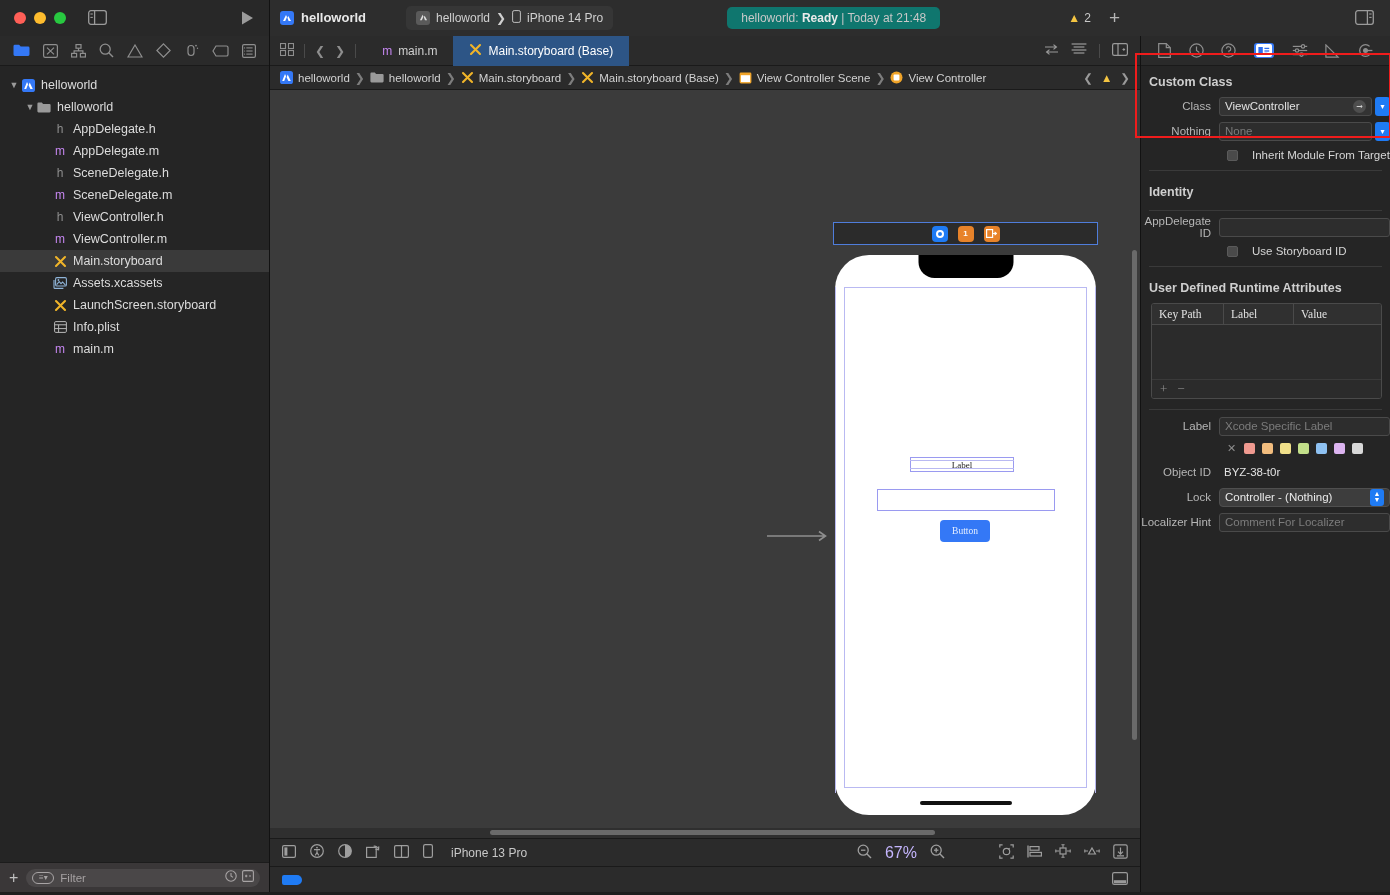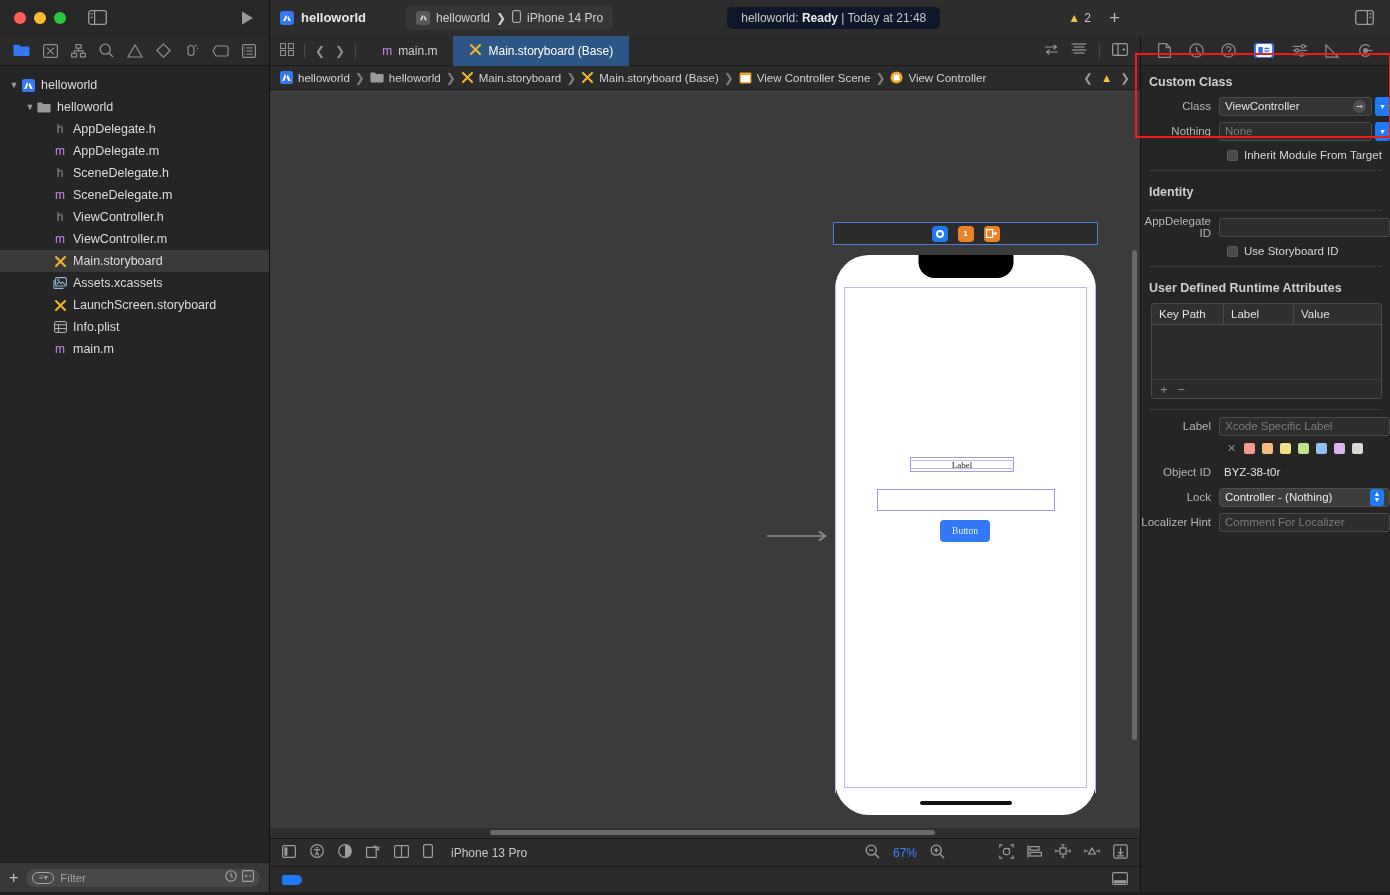--- a/index.html
+++ b/index.html
@@ -23,21 +23,21 @@
   .sidebar-toggle { margin-left:22px; }
   .run-btn { margin-left:auto; margin-right:14px; }
   .tb-mid { flex:1; height:36px; display:flex; align-items:center; padding:0 10px; background:#2d2d2d; }
   .proj-icon { width:14px;height:14px;background:#3478f6;border-radius:3px;display:inline-flex;
                align-items:center;justify-content:center;color:#fff;font-size:9px;font-weight:bold;}
   .proj-name { font-size:13px; font-weight:bold; color:#e8e8e8; margin-left:7px; }
   .scheme { margin-left:40px; display:flex; align-items:center; gap:6px; background:#363636;
             border-radius:5px; padding:4px 10px; }
   .scheme span { font-size:12px; color:#d0d0d0; }
   .chev { color:#8a8a8a; font-size:11px; }
-  .status { margin:0 auto; background:#0f172a; border-radius:5px; padding:4px 14px; font-size:12px;
+  .status { margin:0 auto; background:#0f766e; border-radius:5px; padding:4px 14px; font-size:12px;
             color:#c8c8c8; white-space:nowrap; }
   .status b { color:#eaeaea; }
   .warn-chip { display:flex; align-items:center; gap:4px; margin-left:14px; font-size:12px; color:#c8c8c8; }
   .tri { color:#f5c542; font-size:12px; }
   .plus-btn { margin-left:18px; margin-right:10px; font-size:19px; color:#b5b5b5; line-height:1; }
   .tb-right { width:250px; height:36px; display:flex; align-items:center; justify-content:flex-end;
               padding-right:16px; background:#2d2d2d; }
 
   
   .main { flex:1; display:flex; min-height:0; }
@@ -122,21 +122,21 @@
   .vscroll { position:absolute; right:3px; top:160px; width:5px; height:490px;
              background:#6a6a6a; border-radius:3px; }
   .hscroll-track { height:10px; background:#2f2f2f; position:relative; flex:0 0 10px; }
   .hscroll { position:absolute; left:220px; top:2px; width:445px; height:5px;
              background:#6a6a6a; border-radius:3px; }
 
   .canvas-foot { height:28px; background:#2b2b2b; display:flex; align-items:center; gap:14px;
                  padding:0 12px; border-top:1px solid #1a1a1a; color:#9e9e9e; }
   .cf-dev { font-size:12px; color:#c8c8c8; margin-left:4px; }
   .zoomgrp { margin-left:auto; display:flex; align-items:center; gap:13px; }
-  .zoomgrp .zv { font-size:12px; color:#3b82f6; }
+  .zoomgrp .zv { font-size:16px; color:#c4b5fd; }
   .algrp { display:flex; align-items:center; gap:13px; margin-left:40px; }
 
   .editor-foot { height:26px; background:#2b2b2b; border-top:1px solid #1a1a1a;
                  display:flex; align-items:center; padding:0 12px; }
   .blue-tag { width:20px;height:10px;background:#1f7bf4;border-radius:2px 5px 5px 2px; }
   .ef-right { margin-left:auto; color:#9a9a9a; }
 
   
   .insp { width:250px; background:#252525; border-left:1px solid #121212;
           display:flex; flex-direction:column; }
@@ -150,25 +150,25 @@
   .flab { width:78px; text-align:right; padding-right:8px; font-size:11.5px; color:#b6b6b6;
           flex:0 0 78px; }
   .fval { flex:1; height:19px; background:#333; border:1px solid #4a4a4a; border-radius:3px;
           display:flex; align-items:center; padding:0 5px; font-size:11.5px; color:#e2e2e2; }
   .fval.empty { background:#2d2d2d; }
   .fval .ph { color:#7c7c7c;text-align:right; }
   .stepper { width:15px;height:19px;background:#1f7bf4;border-radius:3px;margin-left:3px;
              display:flex;align-items:center;justify-content:center;color:#fff;font-size:8px;flex:0 0 15px;}
   .circ-arrow { width:13px;height:13px;border-radius:50%;background:#4e4e4e;display:flex;
                 align-items:center;justify-content:center;color:#d0d0d0;font-size:8px;margin-left:auto;}
-  .cbrow { display:flex; align-items:center; gap:6px; padding-left:86px; height:20px; }
+  .cbrow { display:flex; align-items:center; gap:14px; padding-left:86px; height:20px; }
   .cb { width:11px;height:11px;background:#4a4a4a;border:1px solid #5a5a5a;border-radius:2px; }
   .cbrow span { font-size:11.5px; color:#d6d6d6; }
   .divider { height:1px; background:#3a3a3a; margin:5px 8px; }
-  .table { margin:2px 8px 0 10px; border:1px solid #4a4a4a; border-radius:3px; overflow:hidden; }
+  .table { margin:2px 8px 0 10px; border:1px solid #4a4a4a; border-radius:3px; overflow:hidden;font-family:Liberation Serif, serif; }
   .thead { height:21px; display:flex; background:#303030; border-bottom:1px solid #4a4a4a; }
   .th { padding:0 7px; font-size:11.5px; color:#e2e2e2; display:flex; align-items:center;
         border-right:1px solid #4a4a4a; }
   .th:last-child{border-right:none;}
   .tbody { height:54px; background:#2b2b2b; }
   .tfoot { height:19px; background:#2b2b2b; display:flex; align-items:center; gap:10px;
            padding:0 8px; color:#8c8c8c; font-size:13px; border-top:1px solid #3a3a3a; }
   .swatches { display:flex; align-items:center; gap:7px; padding-left:86px; height:17px; }
   .sw { width:11px;height:11px;border-radius:2px; }
   .swx { color:#8c8c8c; font-size:11px; margin-right:1px; }

